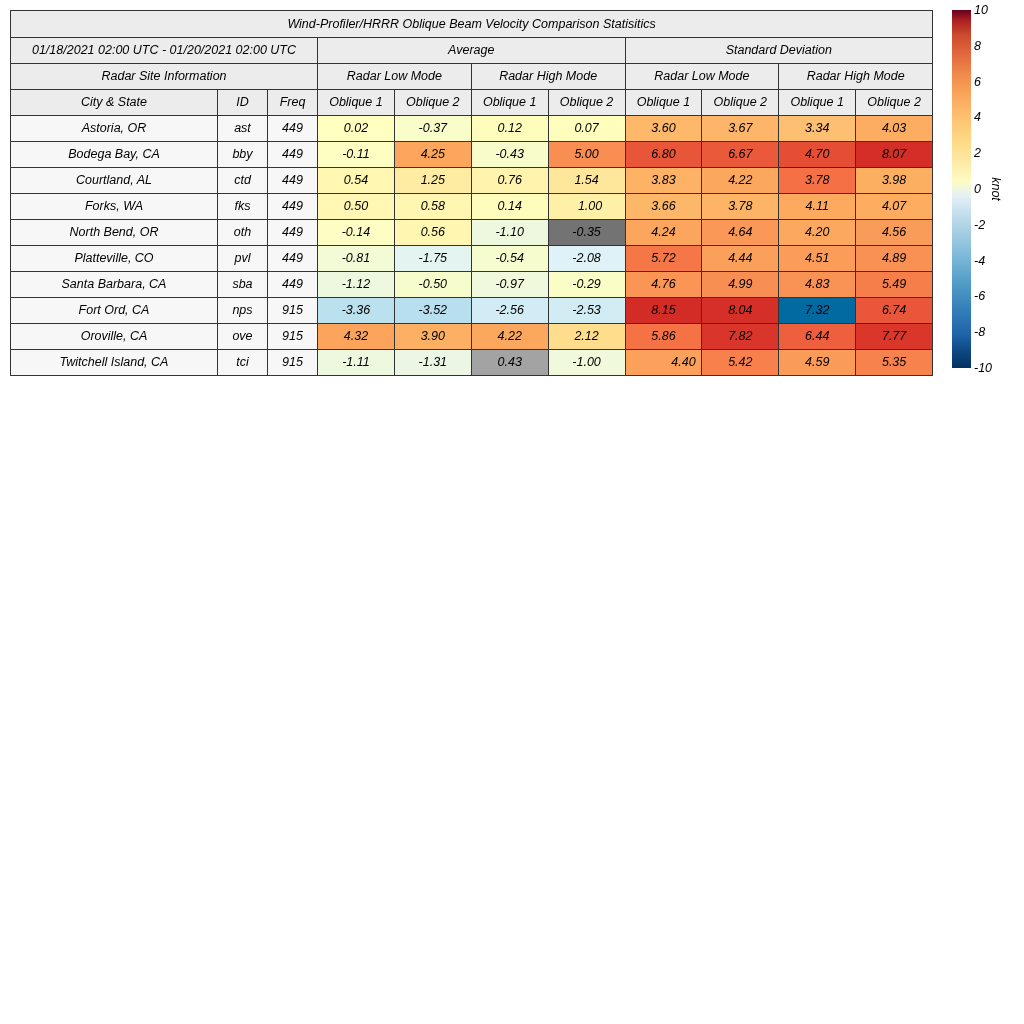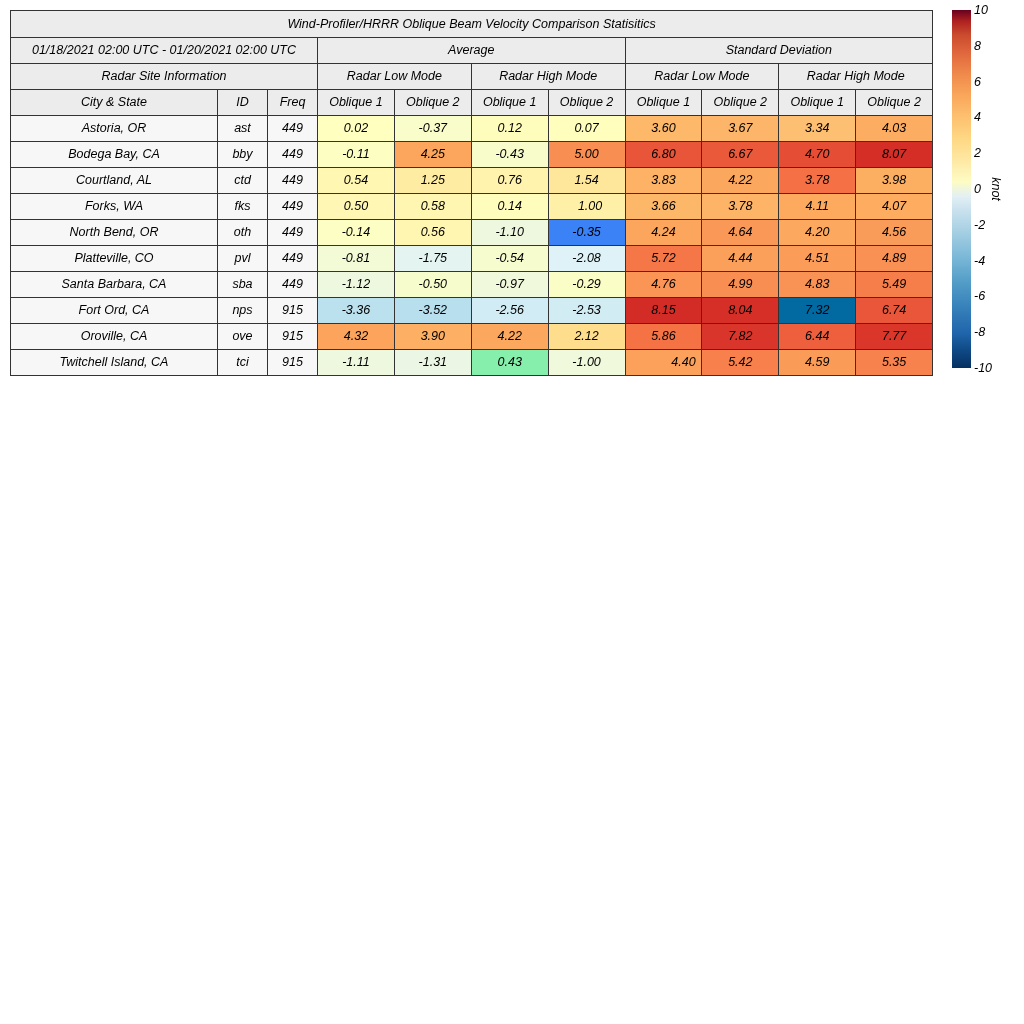--- a/index.html
+++ b/index.html
@@ -231,21 +231,21 @@
           <td style="background-color: rgb(253, 170, 95);">4.11</td>
           <td style="background-color: rgb(253, 172, 96);">4.07</td>
         </tr>
         <tr>
           <td class="city">North Bend, OR</td>
           <td class="idc">oth</td>
           <td class="freqc">449</td>
           <td style="background-color: rgb(253, 254, 195);">-0.14</td>
           <td style="background-color: rgb(255, 246, 178);">0.56</td>
           <td style="background-color: rgb(238, 248, 222);">-1.10</td>
-          <td style="background-color: #3b82f6;">-0.35</td>
+          <td style="background-color: #737373;">-0.35</td>
           <td style="background-color: rgb(252, 166, 93);">4.24</td>
           <td style="background-color: rgb(250, 153, 87);">4.64</td>
           <td style="background-color: rgb(252, 168, 94);">4.20</td>
           <td style="background-color: rgb(250, 156, 89);">4.56</td>
         </tr>
         <tr>
           <td class="city">Platteville, CO</td>
           <td class="idc">pvl</td>
           <td class="freqc">449</td>
           <td style="background-color: rgb(242, 250, 214);">-0.81</td>
@@ -295,21 +295,21 @@
           <td style="background-color: rgb(218, 53, 42);">7.82</td>
           <td style="background-color: rgb(238, 96, 61);">6.44</td>
           <td style="background-color: rgb(218, 55, 42);">7.77</td>
         </tr>
         <tr>
           <td class="city">Twitchell Island, CA</td>
           <td class="idc">tci</td>
           <td class="freqc">915</td>
           <td style="background-color: rgb(238, 248, 223);">-1.11</td>
           <td style="background-color: rgb(235, 247, 228);">-1.31</td>
-          <td style="background-color: #86efac;">0.43</td>
+          <td style="background-color: #a3a3a3;">0.43</td>
           <td style="background-color: rgb(240, 249, 220);">-1.00</td>
           <td style="background-color: rgb(251, 161, 91); padding-left: 40px;">4.40</td>
           <td style="background-color: rgb(247, 128, 76);">5.42</td>
           <td style="background-color: rgb(250, 155, 88);">4.59</td>
           <td style="background-color: rgb(247, 130, 77);">5.35</td>
         </tr>
       </tbody>
   </table>
 
   <div id="colorbar-wrap">

